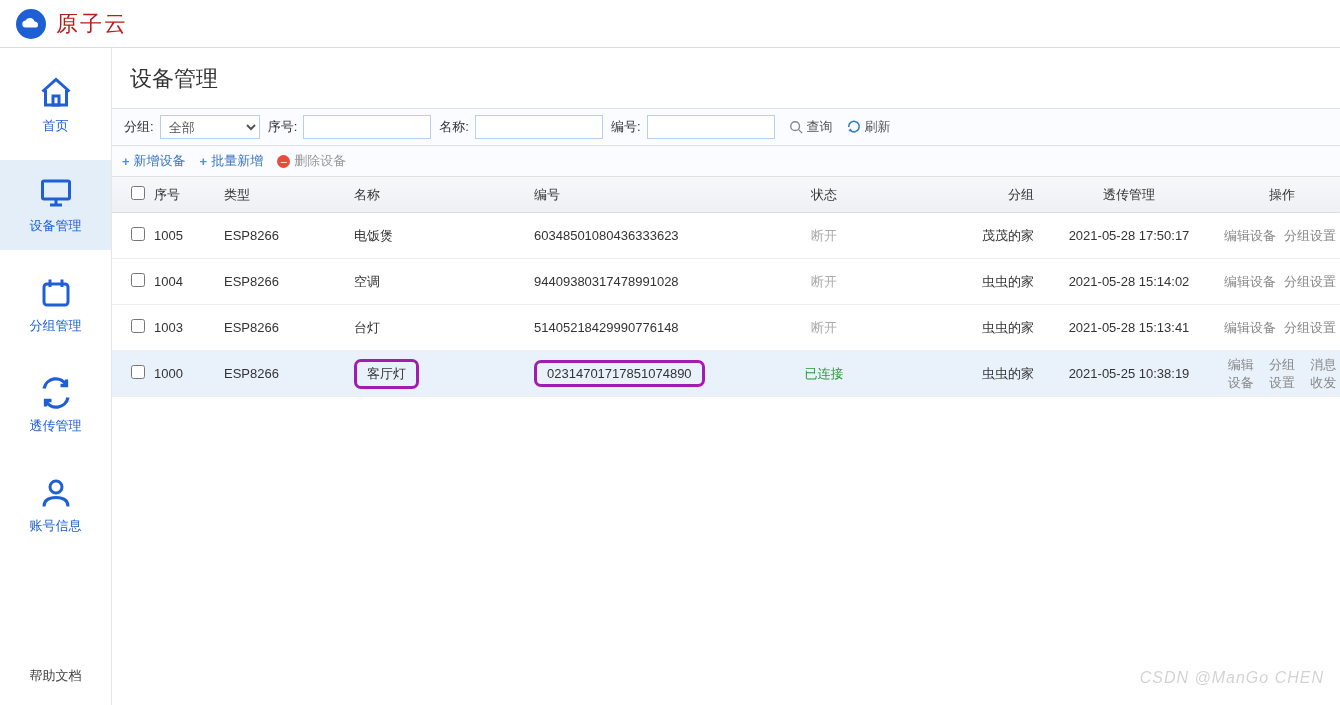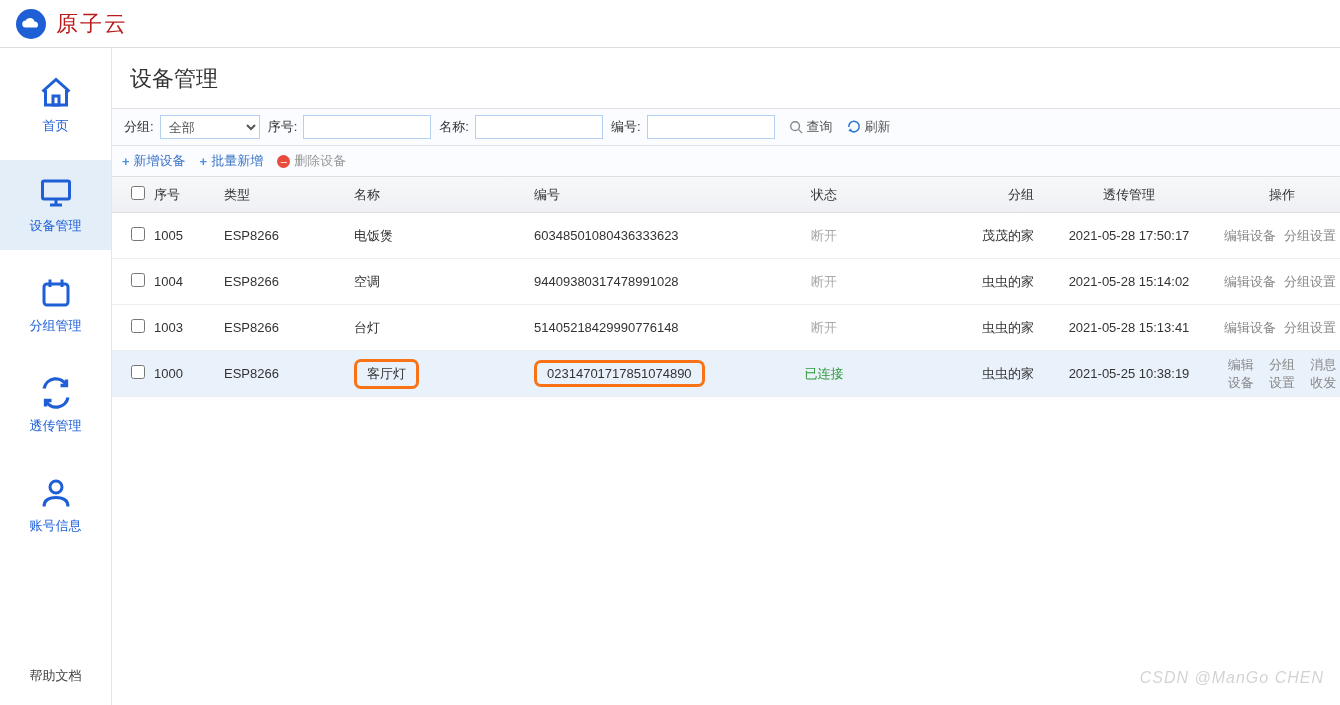--- a/index.html
+++ b/index.html
@@ -39,21 +39,21 @@
 .col-status { width: 120px; text-align:center;}
 .col-group { width: 150px; text-align:right;}
 .col-time { width: 190px; text-align:center;}
 .col-ops { flex: 1; text-align:center;}
 .trow { display: flex; align-items: center; min-height: 46px; border-bottom: 1px solid #eee; padding: 4px 0 4px 10px; font-size: 13px; }
 .trow.hl { background: #e9f1fb; }
 .st-off { color: #aaa; }
 .st-on { color: #2e9a3a; }
 .ops-links { display:flex; flex-direction:row; gap:8px; align-items:center;}
 .ops-links span { color:#888; cursor:pointer; }
-.redbox { border: 3px solid #f97316; padding: 3px 10px; display: inline-block; border-radius:7px;}
+.redbox { border: 3px solid #a21caf; padding: 3px 10px; display: inline-block; border-radius:7px;}
 input[type=checkbox]{ width:14px; height:14px; }
 .watermark { position: absolute; right: 16px; bottom: 18px; color: rgba(0,0,0,0.18); font-size: 16px; font-style: italic; letter-spacing: 1px;}
 </style>
 </head>
 <body>
 
 <div class="header">
   <div class="logo-badge">
     <svg viewBox="0 0 24 16">
         <path d="M6 12 Q2 12 2 8 Q2 4 6 4 Q7 1 11 1 Q15 1 16 5 Q20 5 20 9 Q20 12 17 12 Z" fill="#fff"></path>

